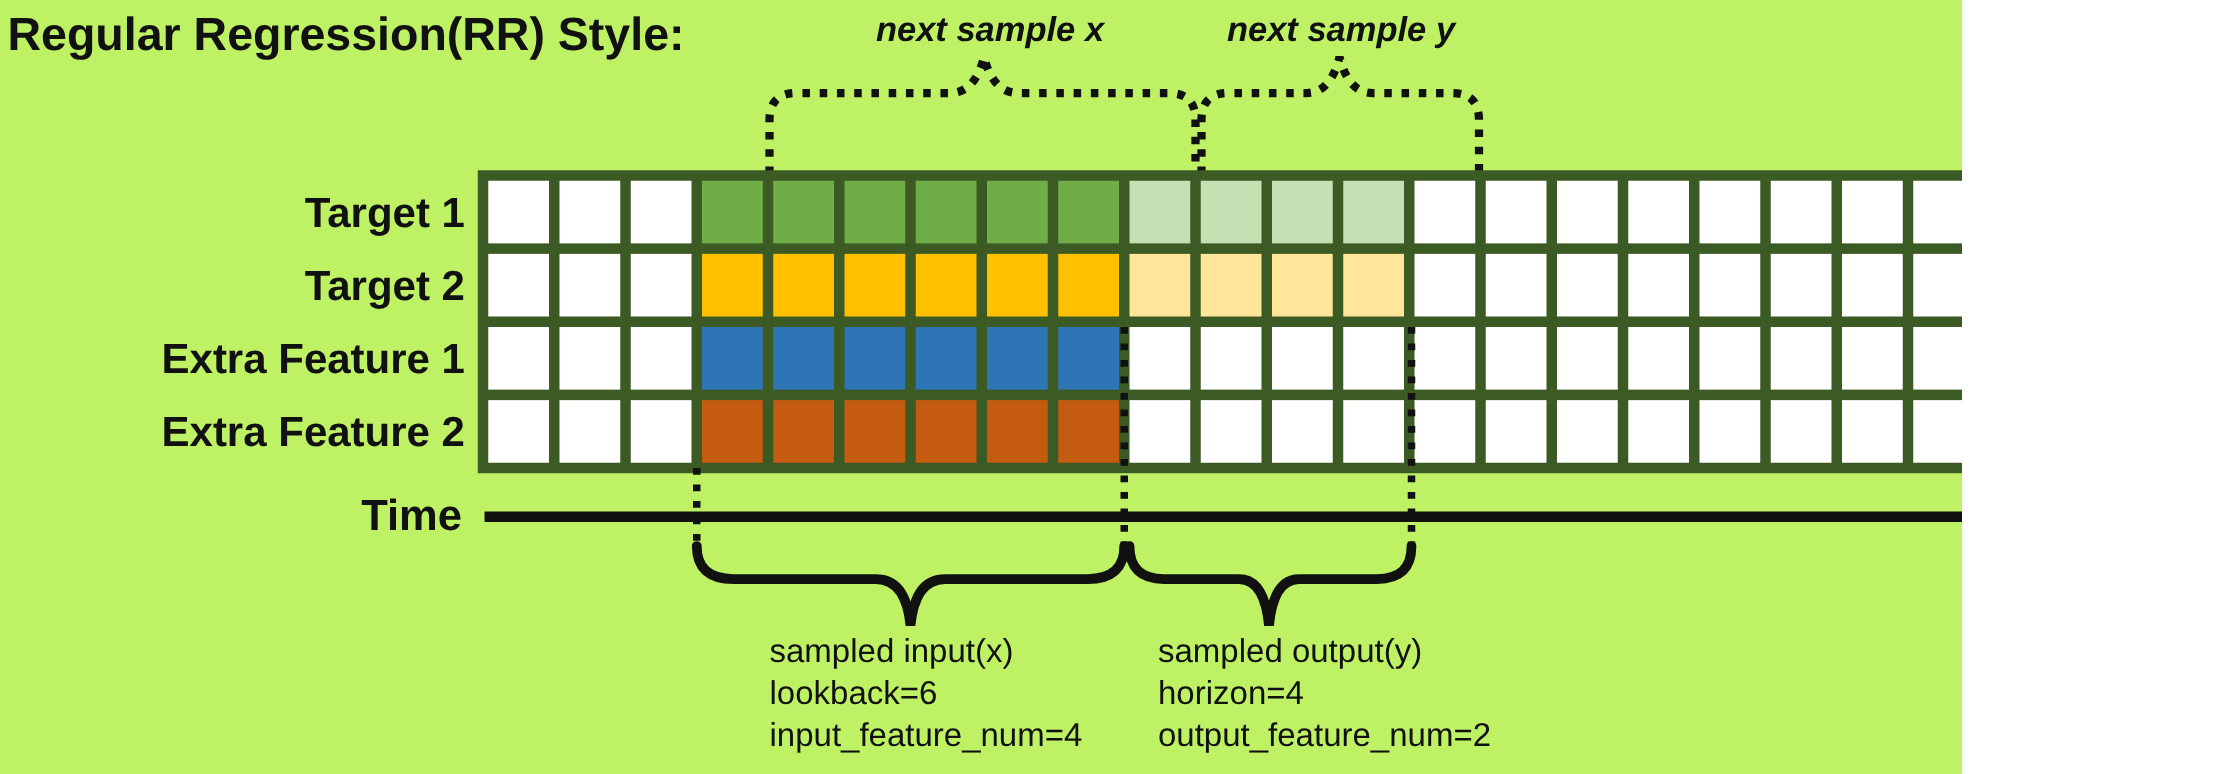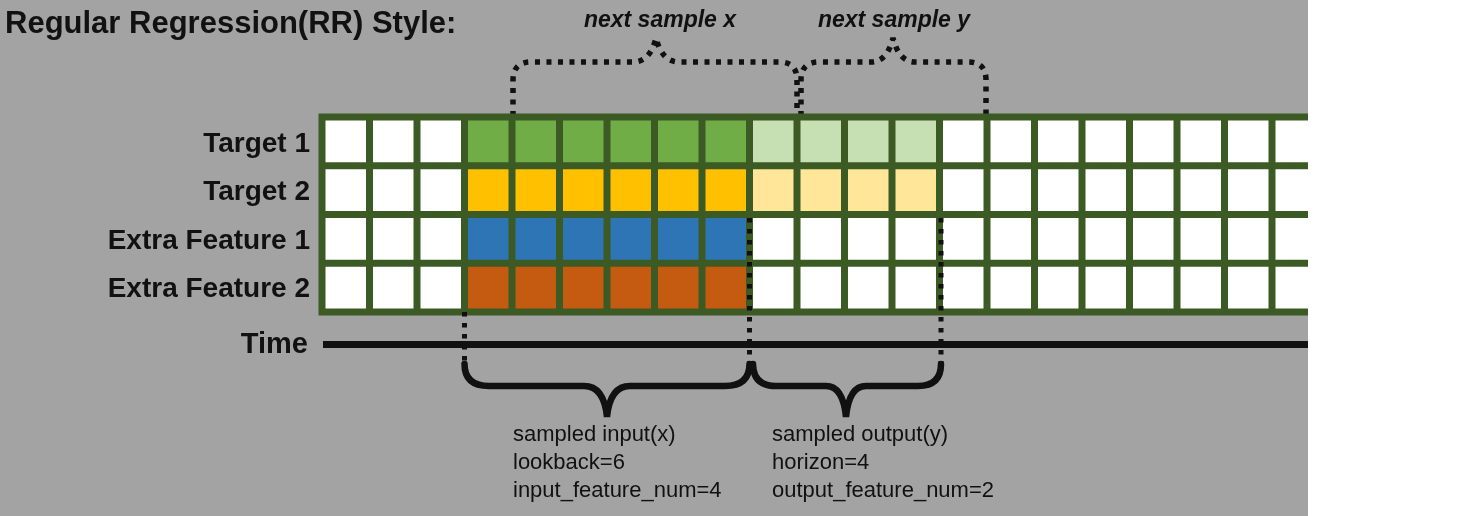--- a/index.html
+++ b/index.html
@@ -1,16 +1,16 @@
 <!DOCTYPE html>
 <html><head>
 <meta charset="utf-8">
 <style>
   html,body{margin:0;padding:0;background:#ffffff;}
-  .stage{position:relative;width:1308px;height:516px;background:#a3a3a3;overflow:hidden;
+  .stage{position:relative;width:1308px;height:516px;background:#bef264;overflow:hidden;
          font-family:"Liberation Sans",sans-serif;}
   svg{display:block;}
   text{font-family:"Liberation Sans",sans-serif;fill:#111111;}
   .title-text{font-size:31px;font-weight:bold;}
   .top-label{font-size:23px;font-style:italic;font-weight:600;text-anchor:middle;}
   .row-label{font-size:28px;font-weight:bold;text-anchor:end;}
   .time-label{font-size:29px;font-weight:bold;text-anchor:end;}
   .note-text{font-size:22px;}
   .dotted-brace{fill:none;stroke:#111111;stroke-width:5.5;stroke-dasharray:5 6.5;}
   .dotted-line{stroke:#111111;stroke-width:5;stroke-dasharray:4.5 6.5;}

